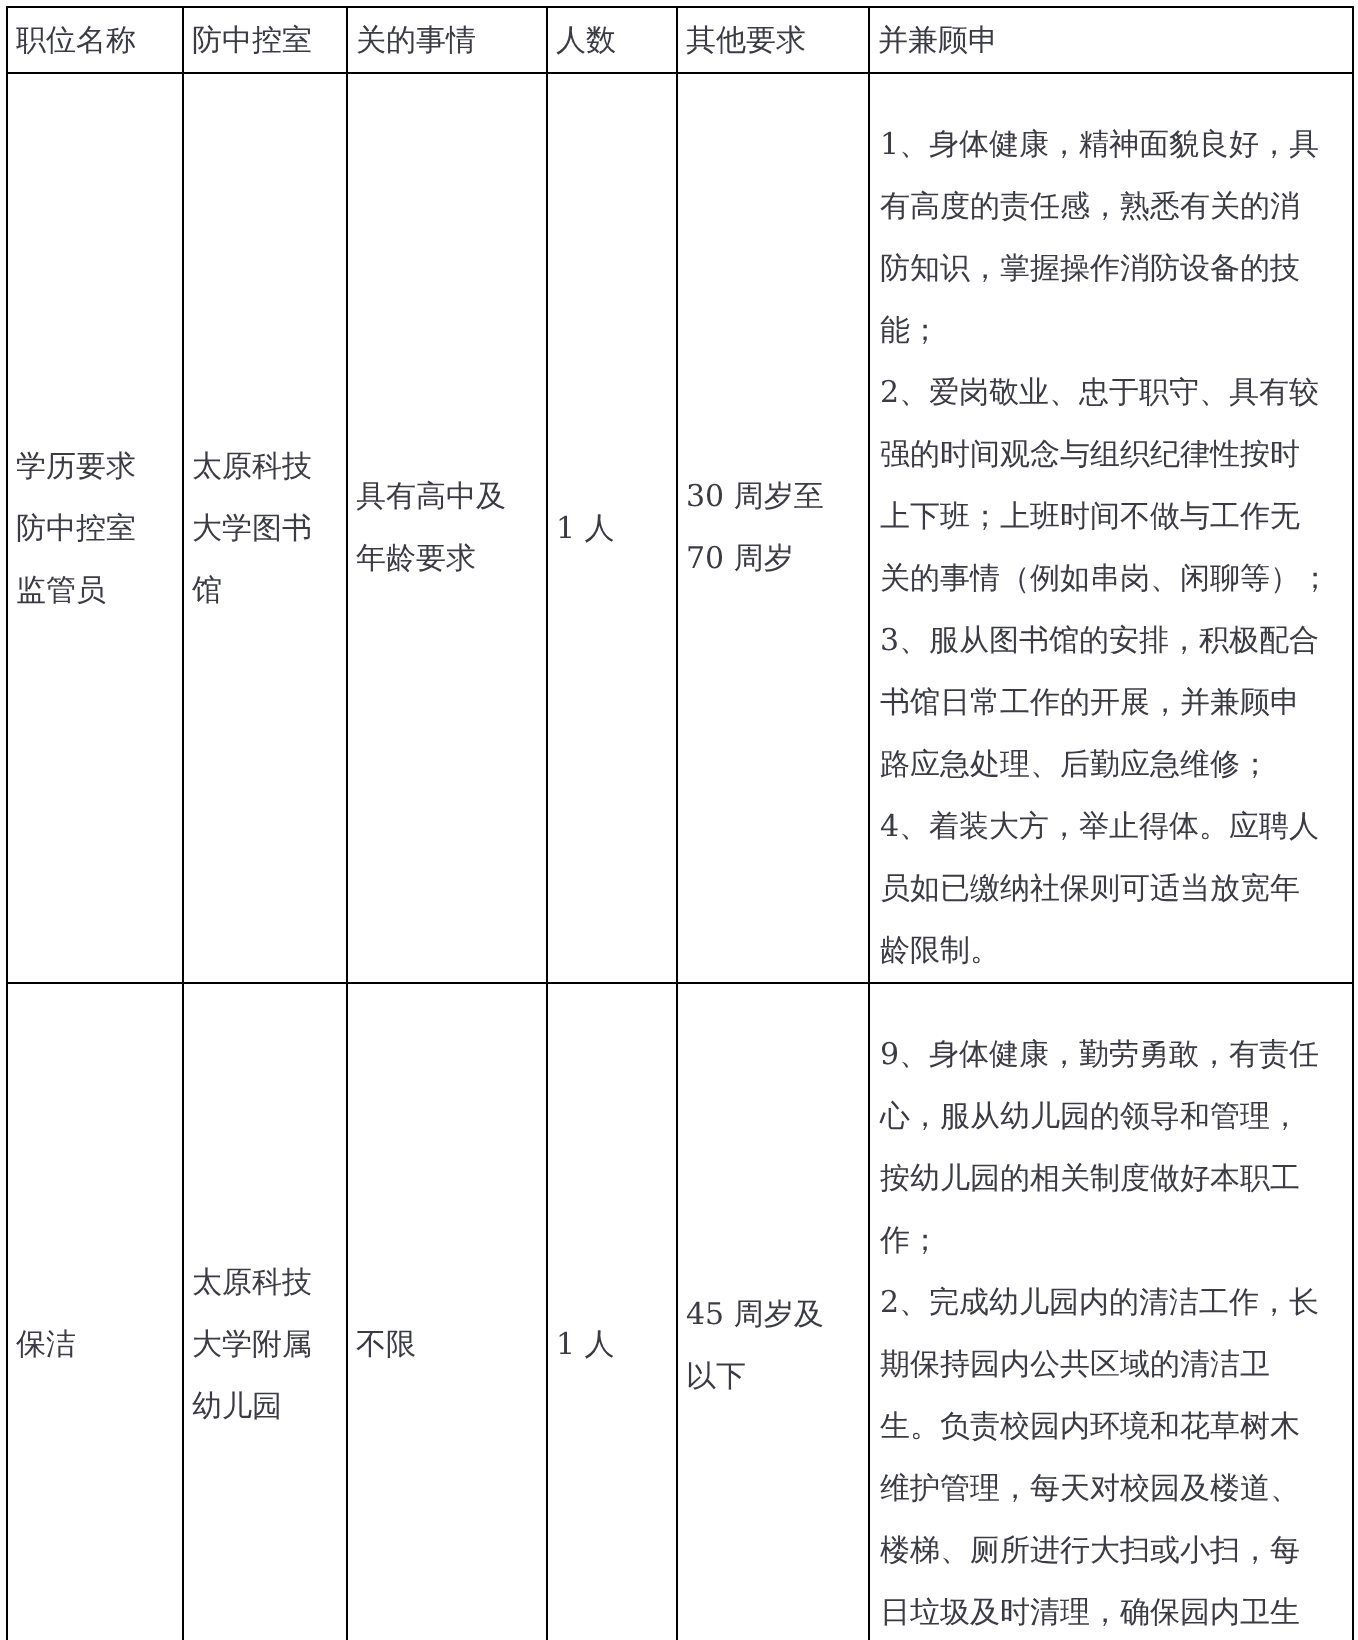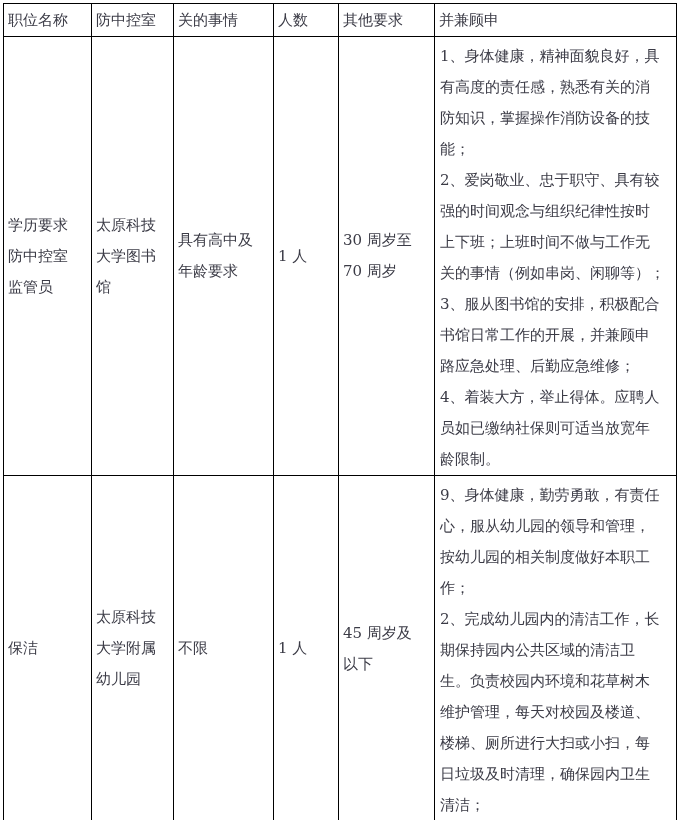--- a/index.html
+++ b/index.html
@@ -37,21 +37,21 @@
     line-height: 20px;
   }
   .job-table td {
     line-height: 31px;
   }
   .job-table tr.row-1 td { height: 435px; }
   .job-table tr.row-2 td { height: 344px; }
   .job-table td.other-cell {
     text-align: left;
     vertical-align: top;
-    padding: 4px 4px 0 5px;
+    padding: 20px 4px 0 5px;
     margin-top: 24px;
   }
 </style>
 </head>
 <body>
 
 <table class="job-table">
   <colgroup>
     <col style="width:88px">
     <col style="width:82px">

